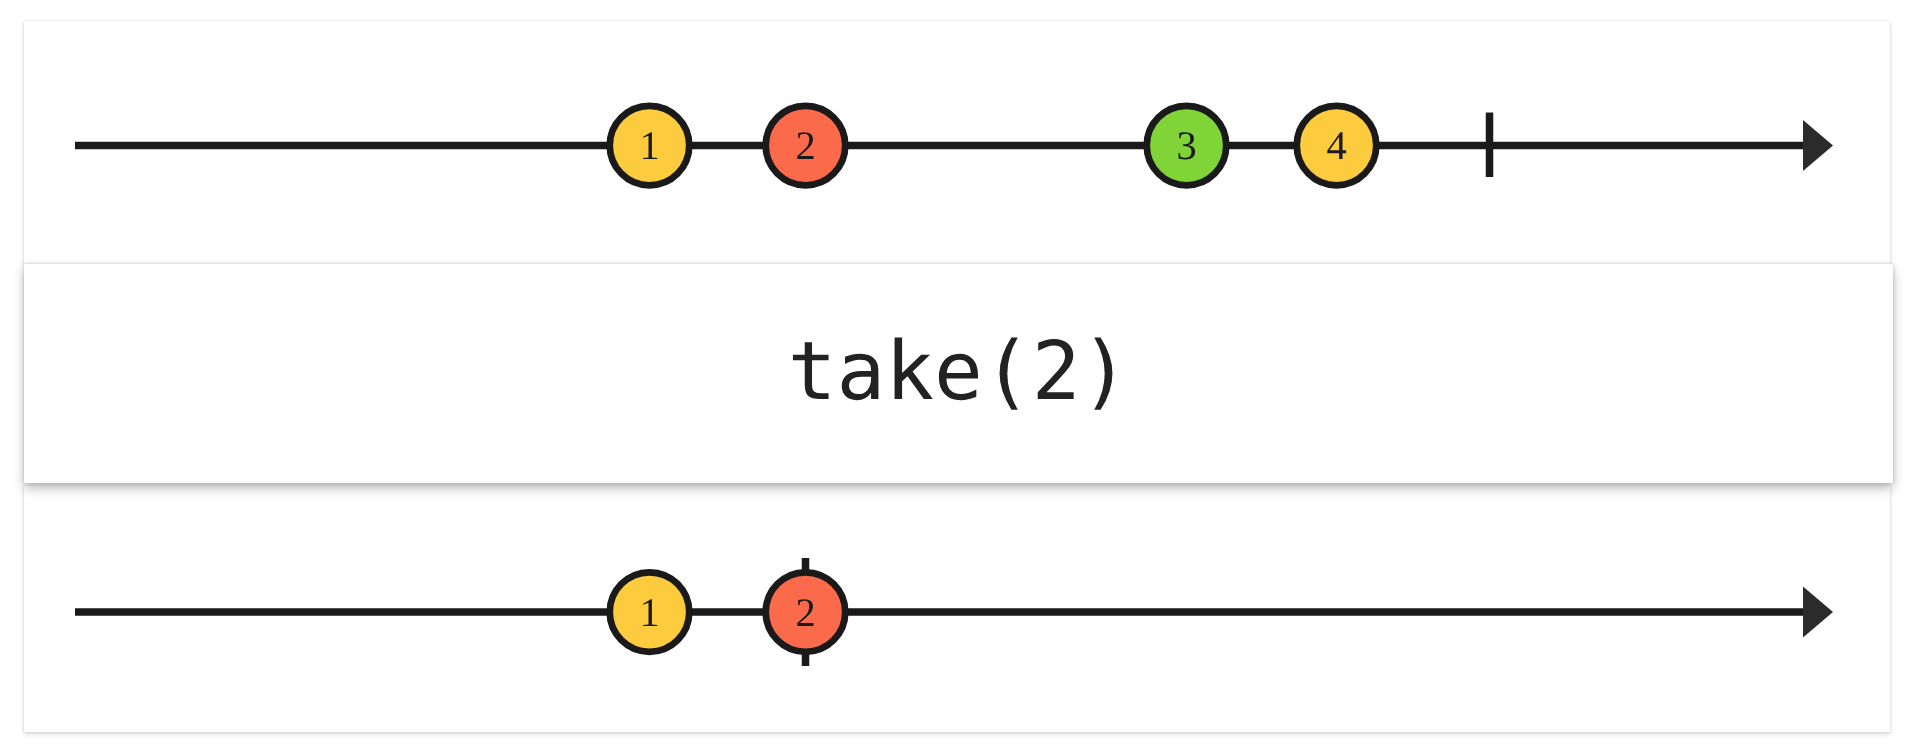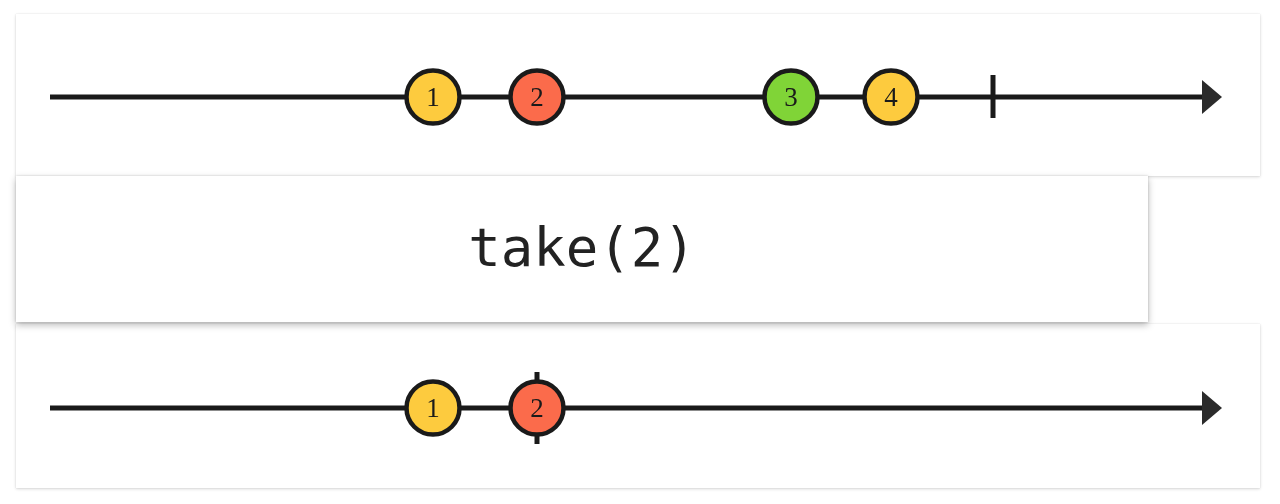--- a/index.html
+++ b/index.html
@@ -31,21 +31,21 @@
     top: 14px;
     width: 1244px;
     height: 162px;
     box-shadow: 0 1px 3px rgba(0,0,0,0.16), 0 0 1px rgba(0,0,0,0.12);
   }
 
   
   #panel-operator {
     left: 16px;
     top: 176px;
-    width: 1132px;
+    width: 1246px;
     height: 146px;
     box-shadow: 0 3px 7px rgba(0,0,0,0.28), 0 0 2px rgba(0,0,0,0.18);
     z-index: 3;
     padding-left: 16px;
   }
 
   
   #panel-result {
     left: 16px;
     top: 324px;

